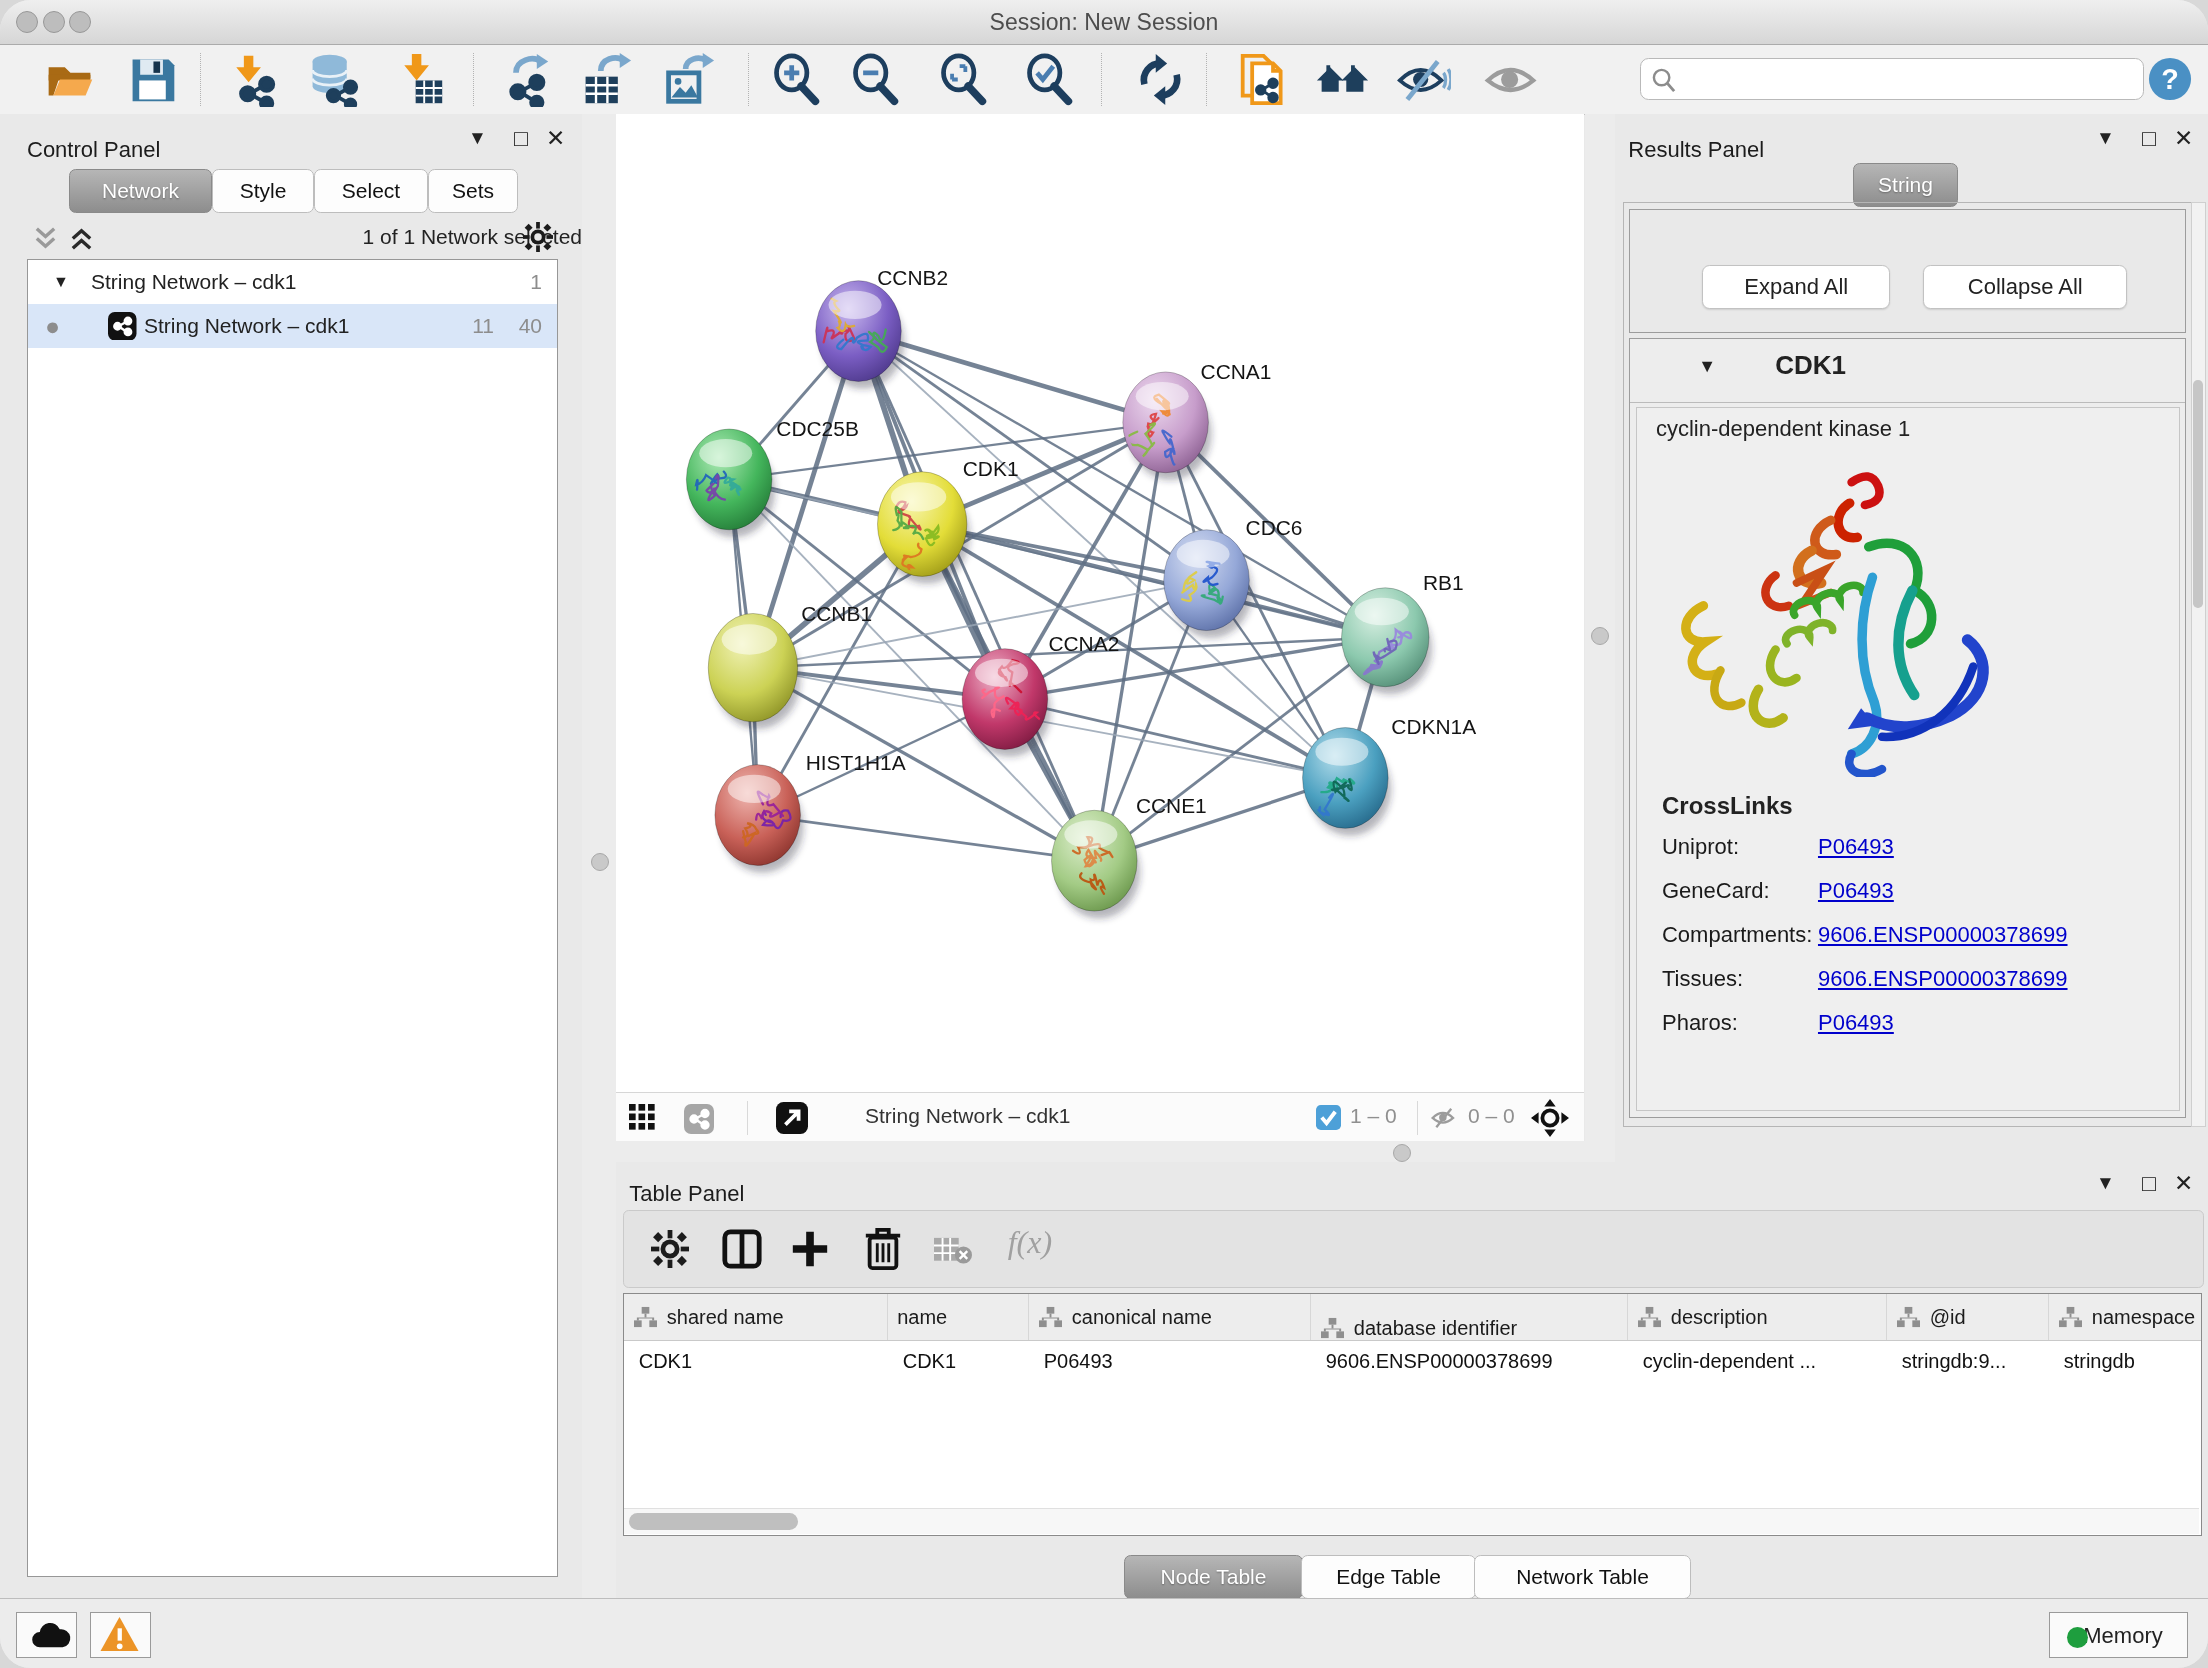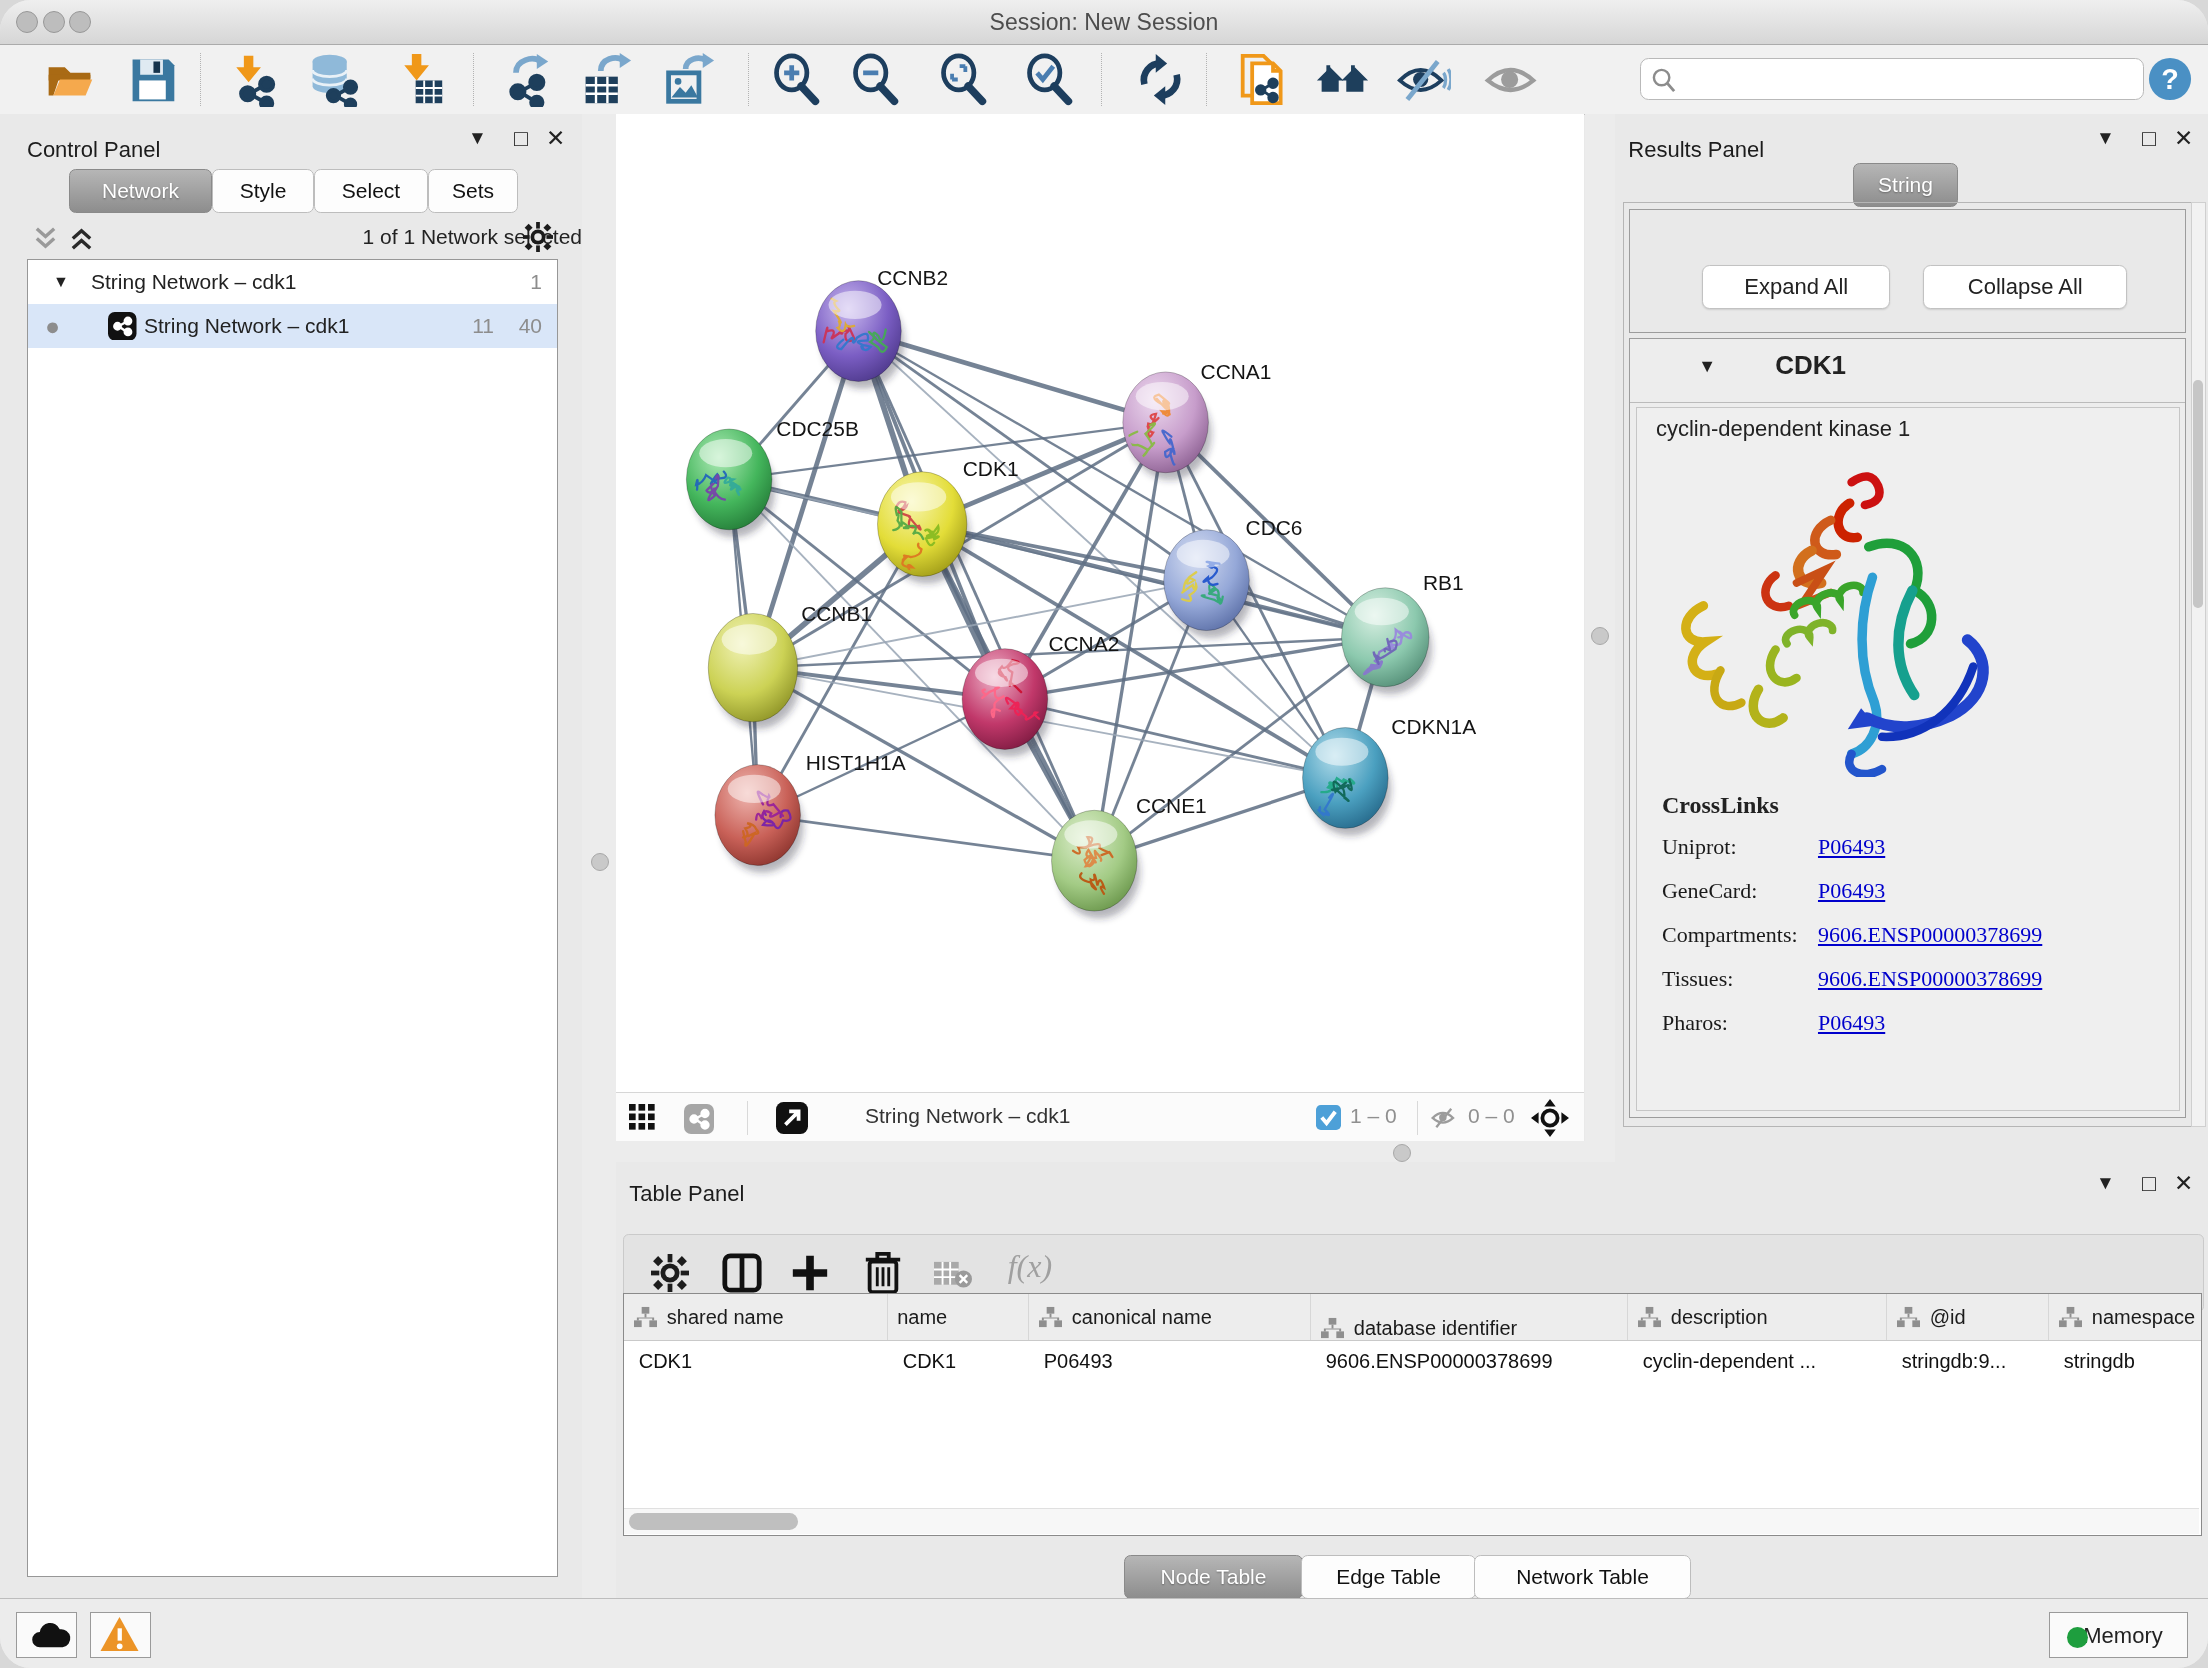--- a/index.html
+++ b/index.html
@@ -53,31 +53,31 @@
 
   
   #results-panel{left:1615px;top:114px;width:593px;height:1048px;background:#e9e9e9;}
   #rp-outer{position:absolute;left:7.6px;top:88px;width:569px;height:923px;border:1px solid #b5b5b5;}
   #rp-buttons{position:absolute;left:5.7px;top:5.7px;width:555px;height:122px;border:1px solid #9c9c9c;}
   .rp-btn{position:absolute;top:55px;height:42px;background:#fff;border:1px solid #c2c2c2;
     border-radius:7.6px;font-size:22px;text-align:center;line-height:42px;box-shadow:0 1px 1.9px rgba(0,0,0,.12);}
   #rp-section{position:absolute;left:5.7px;top:135px;width:555px;height:778px;border:1px solid #9c9c9c;background:#ededed;}
   #rp-sec-head{position:absolute;left:0;top:0;width:100%;height:63px;border-bottom:1px solid #bbb;}
   #rp-desc-box{position:absolute;left:5.7px;top:68px;width:542px;height:702px;background:#efefef;border:1px solid #c6c6c6;}
-  .serif{font-family:Liberation Serif, serif;}
+  .serif{font-family:Liberation Sans, sans-serif;}
   .cl-row{position:relative;height:44px;font-size:22px;}
   .cl-label{position:absolute;left:25px;top:7.6px;color:#1a1a1a;}
   .cl-value{position:absolute;left:181px;top:7.6px;color:#0000cc;text-decoration:underline;cursor:pointer;}
   #rp-scroll{position:absolute;left:576px;top:88px;width:13.3px;height:923px;background:#f2f2f2;border:1px solid #cfcfcf;}
   #rp-thumb{position:absolute;left:1px;top:177px;width:9.5px;height:228px;border-radius:4.8px;background:#c6c6c6;}
 
   
   #table-panel{left:616px;top:1162px;width:1592px;height:436px;background:#e9e9e9;}
   #tp-toolbar{position:absolute;left:6.7px;top:48px;width:1579px;height:76px;background:#e3e3e3;
-    border:1px solid #cacaca;border-radius:5.7px;margin-top:24px;}
+    border:1px solid #cacaca;border-radius:5.7px;}
   #tp-table{position:absolute;left:6.7px;top:131px;width:1577px;height:241px;background:#fff;
     border:1px solid #8a8a8a;overflow:hidden;}
   #tp-head{position:absolute;left:0;top:0;height:46px;display:flex;background:#ededed;border-bottom:1px solid #c9c9c9;}
   .th{flex:none;display:flex;align-items:center;gap:8.6px;padding:0 0 0 9.5px;border-right:1px solid #d7d7d7;
     font-size:20px;color:#1b1b1b;box-sizing:border-box;}
   #tp-row{position:absolute;left:0;top:46px;height:42px;display:flex;}
   .td{flex:none;font-size:20px;line-height:42px;padding-left:15px;box-sizing:border-box;
     white-space:nowrap;overflow:hidden;color:#111;}
   #tp-hscroll{position:absolute;left:0;top:214px;width:1575px;height:25px;background:#f7f7f7;border-top:1px solid #e0e0e0;}
   #tp-hthumb{position:absolute;left:5.7px;top:3.8px;width:169px;height:17px;border-radius:8.6px;background:#bfbfbf;}

